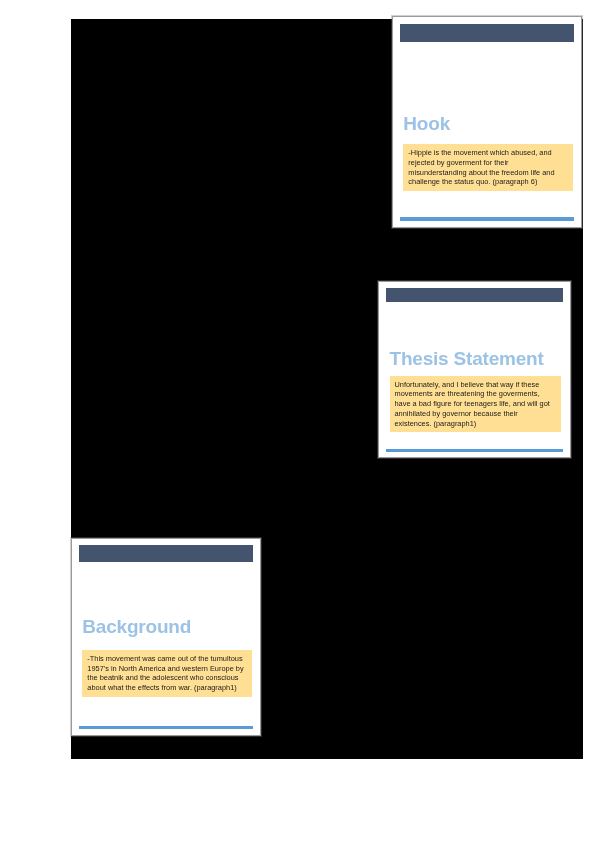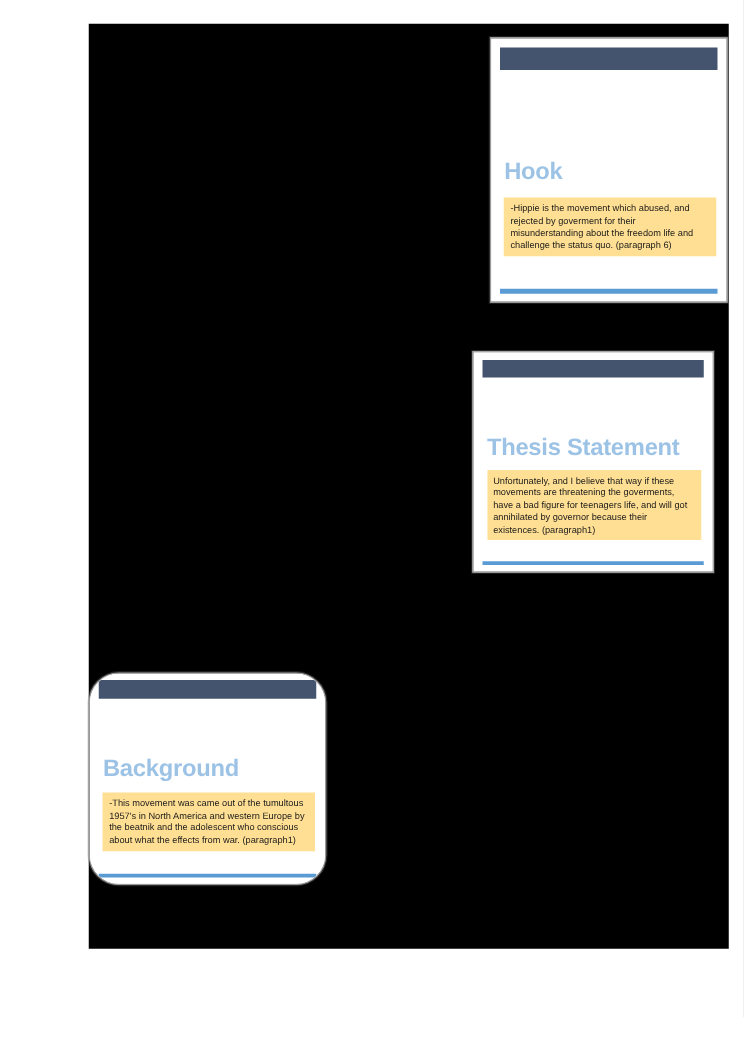--- a/index.html
+++ b/index.html
@@ -75,21 +75,21 @@
     overflow: hidden;
   }
   .slide-body p {
     margin: 0;
     line-height: 1.32;
   }
 
   
   #slide-hook {
     left: 392px;
-    top: 30px;
+    top: 16px;
     width: 190px;
     height: 212px;
   }
   #slide-hook .slide-title {
     top: 46%;
     font-size: 19px;
   }
   #slide-hook .slide-body {
     left: 5.5%;
     top: 60.5%;
@@ -115,22 +115,21 @@
     width: 90%;
     padding: 4px 5px 4px 5px;
     font-size: 7.4px;
   }
 
   
   #slide-background {
     left: 71px;
     top: 538px;
     width: 190px;
-    height: 170px;
-    border-radius: 24px;
+    height: 198px;
   }
   #slide-background .slide-title {
     top: 40%;
     font-size: 19px;
   }
   #slide-background .slide-body {
     left: 5.5%;
     top: 56.5%;
     width: 90%;
     padding: 4px 5px 4px 5px;

